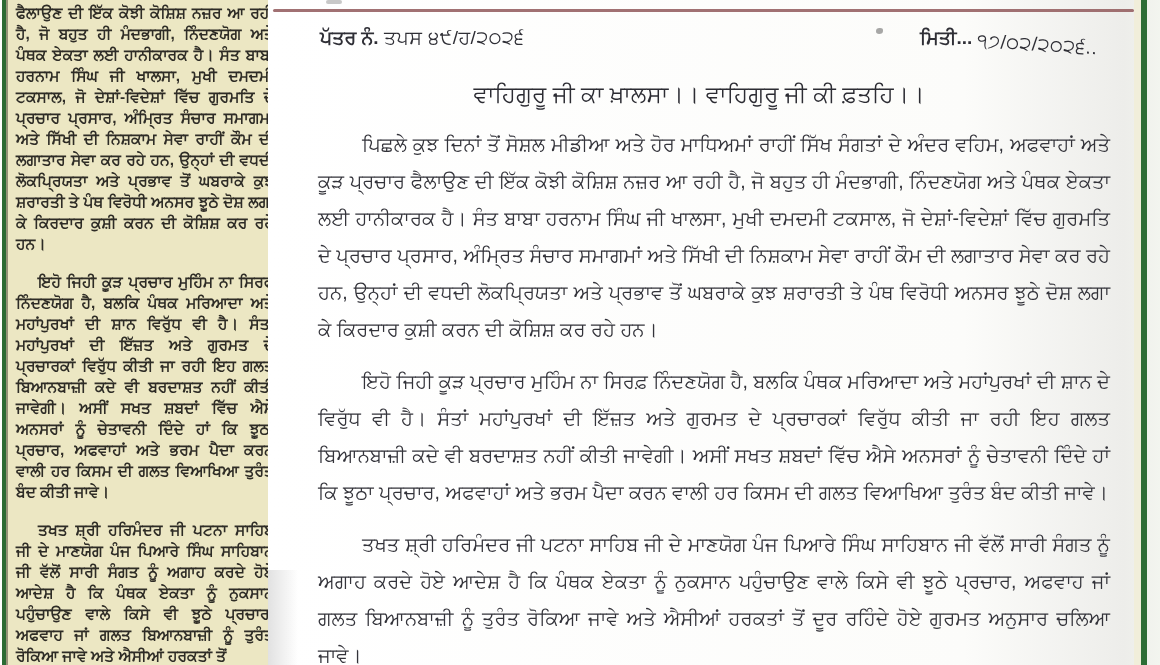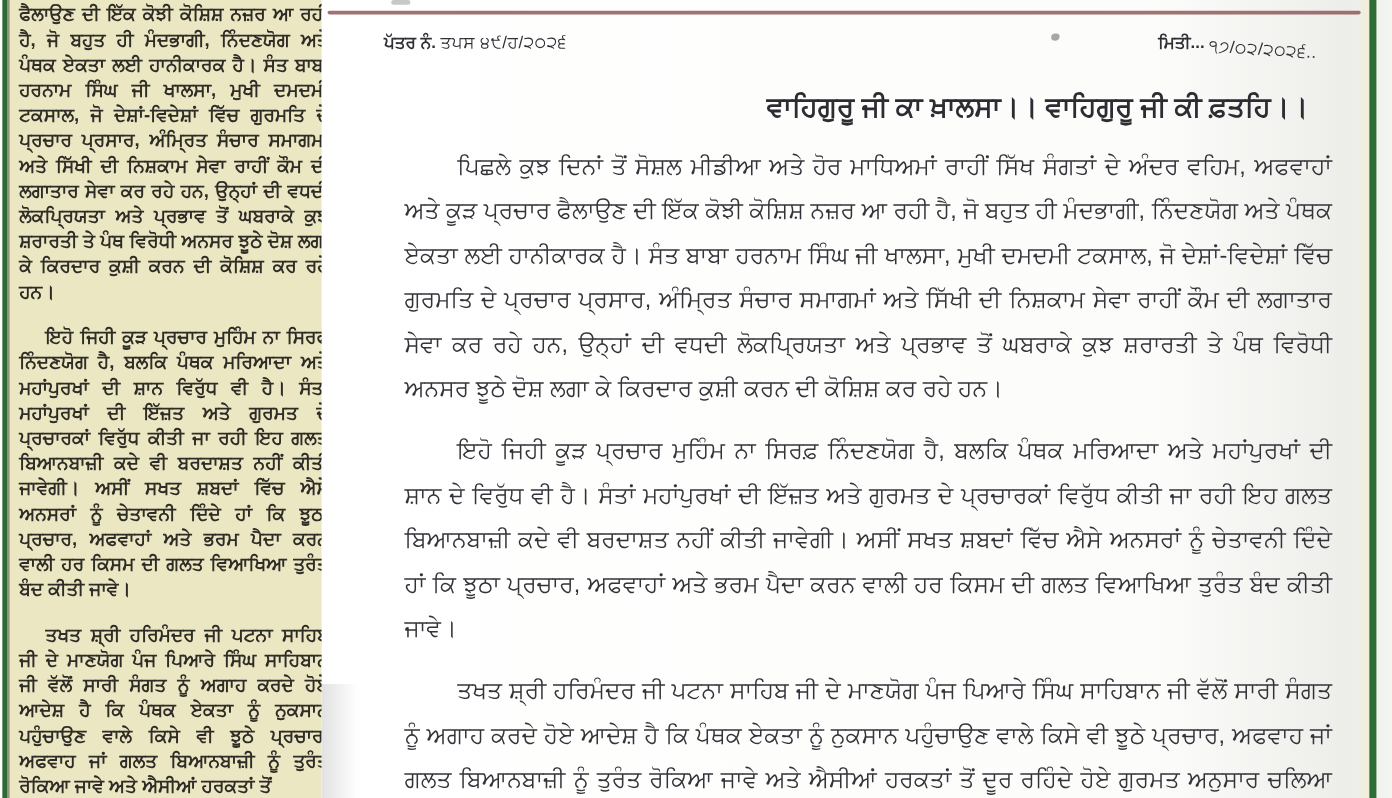--- a/index.html
+++ b/index.html
@@ -51,34 +51,34 @@
     position:absolute;left:608px;top:28px;width:7px;height:6px;
     background:#6e6e6e;opacity:.6;border-radius:50% 40% 55% 45%;
   }
   .shadow-bl{
     position:absolute;left:0;bottom:0;width:30px;height:95px;
     background:linear-gradient(90deg,rgba(150,150,150,.28),rgba(150,150,150,0));
   }
   .meta{
     margin:27px 62px 0 52px;
     display:flex;justify-content:space-between;align-items:flex-end;
-    font-size:14px;font-weight:600;color:#2f2f36;
+    font-size:19px;font-weight:600;color:#2f2f36;
   }
   .hand{font-weight:500;letter-spacing:.5px;}
   .hand.slant{display:inline-block;transform:rotate(3.5deg) translateY(3px);transform-origin:left top;}
   .salutation{
-    margin:32px 70px 0 40px;text-align:right;
-    font-size:23px;font-weight:700;color:#2c2c33;
+    margin:32px 70px 0 40px;text-align:center;
+    font-size:23px;font-weight:400;color:#2c2c33;
   }
   .doc-title{
     margin:12px 70px 0 40px;text-align:center;
     font-size:23px;font-weight:800;color:#2b2b32;
   }
   .page .bp{
-    margin:15px 50px 0 69px;
+    margin:15px 50px 0 50px;
     font-size:19.5px;line-height:37px;text-align:justify;
     color:var(--ink,#33333a);
   }
   .page .bp:first-of-type{margin-top:18px;}
   .page .bp.indent{text-indent:44px;}
 </style>
 </head>
 <body>
 
 <aside class="clipping">

